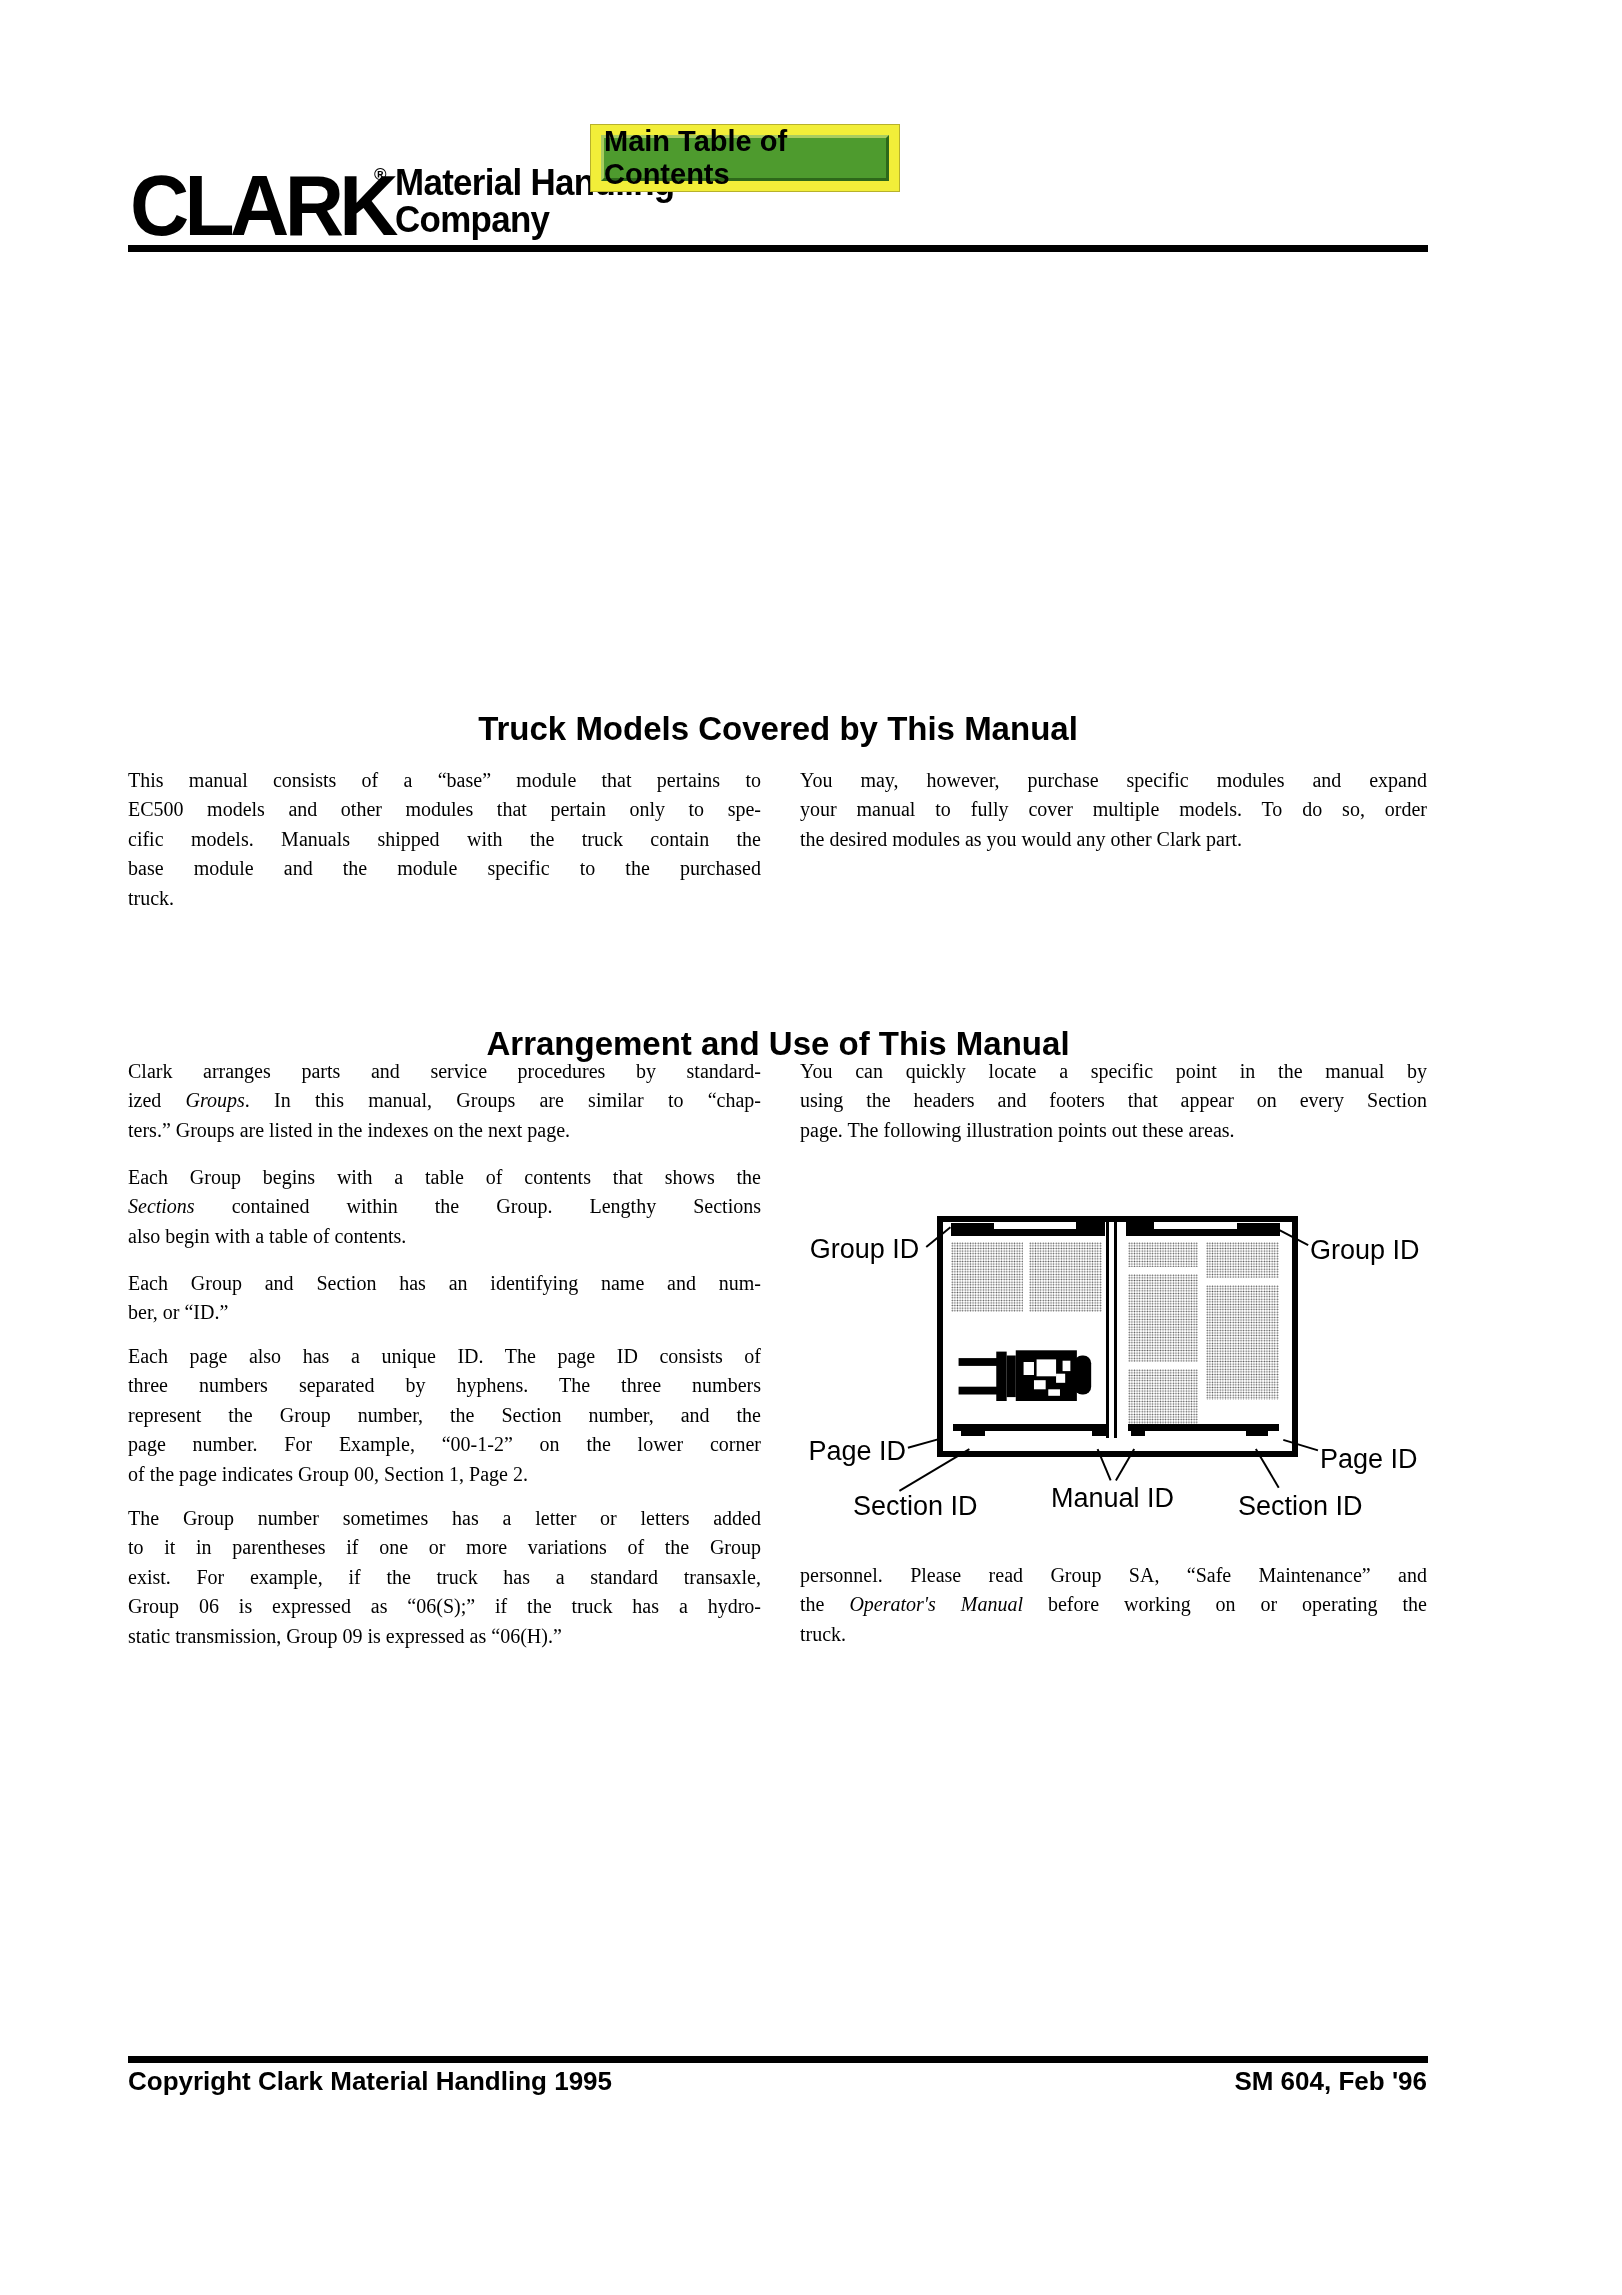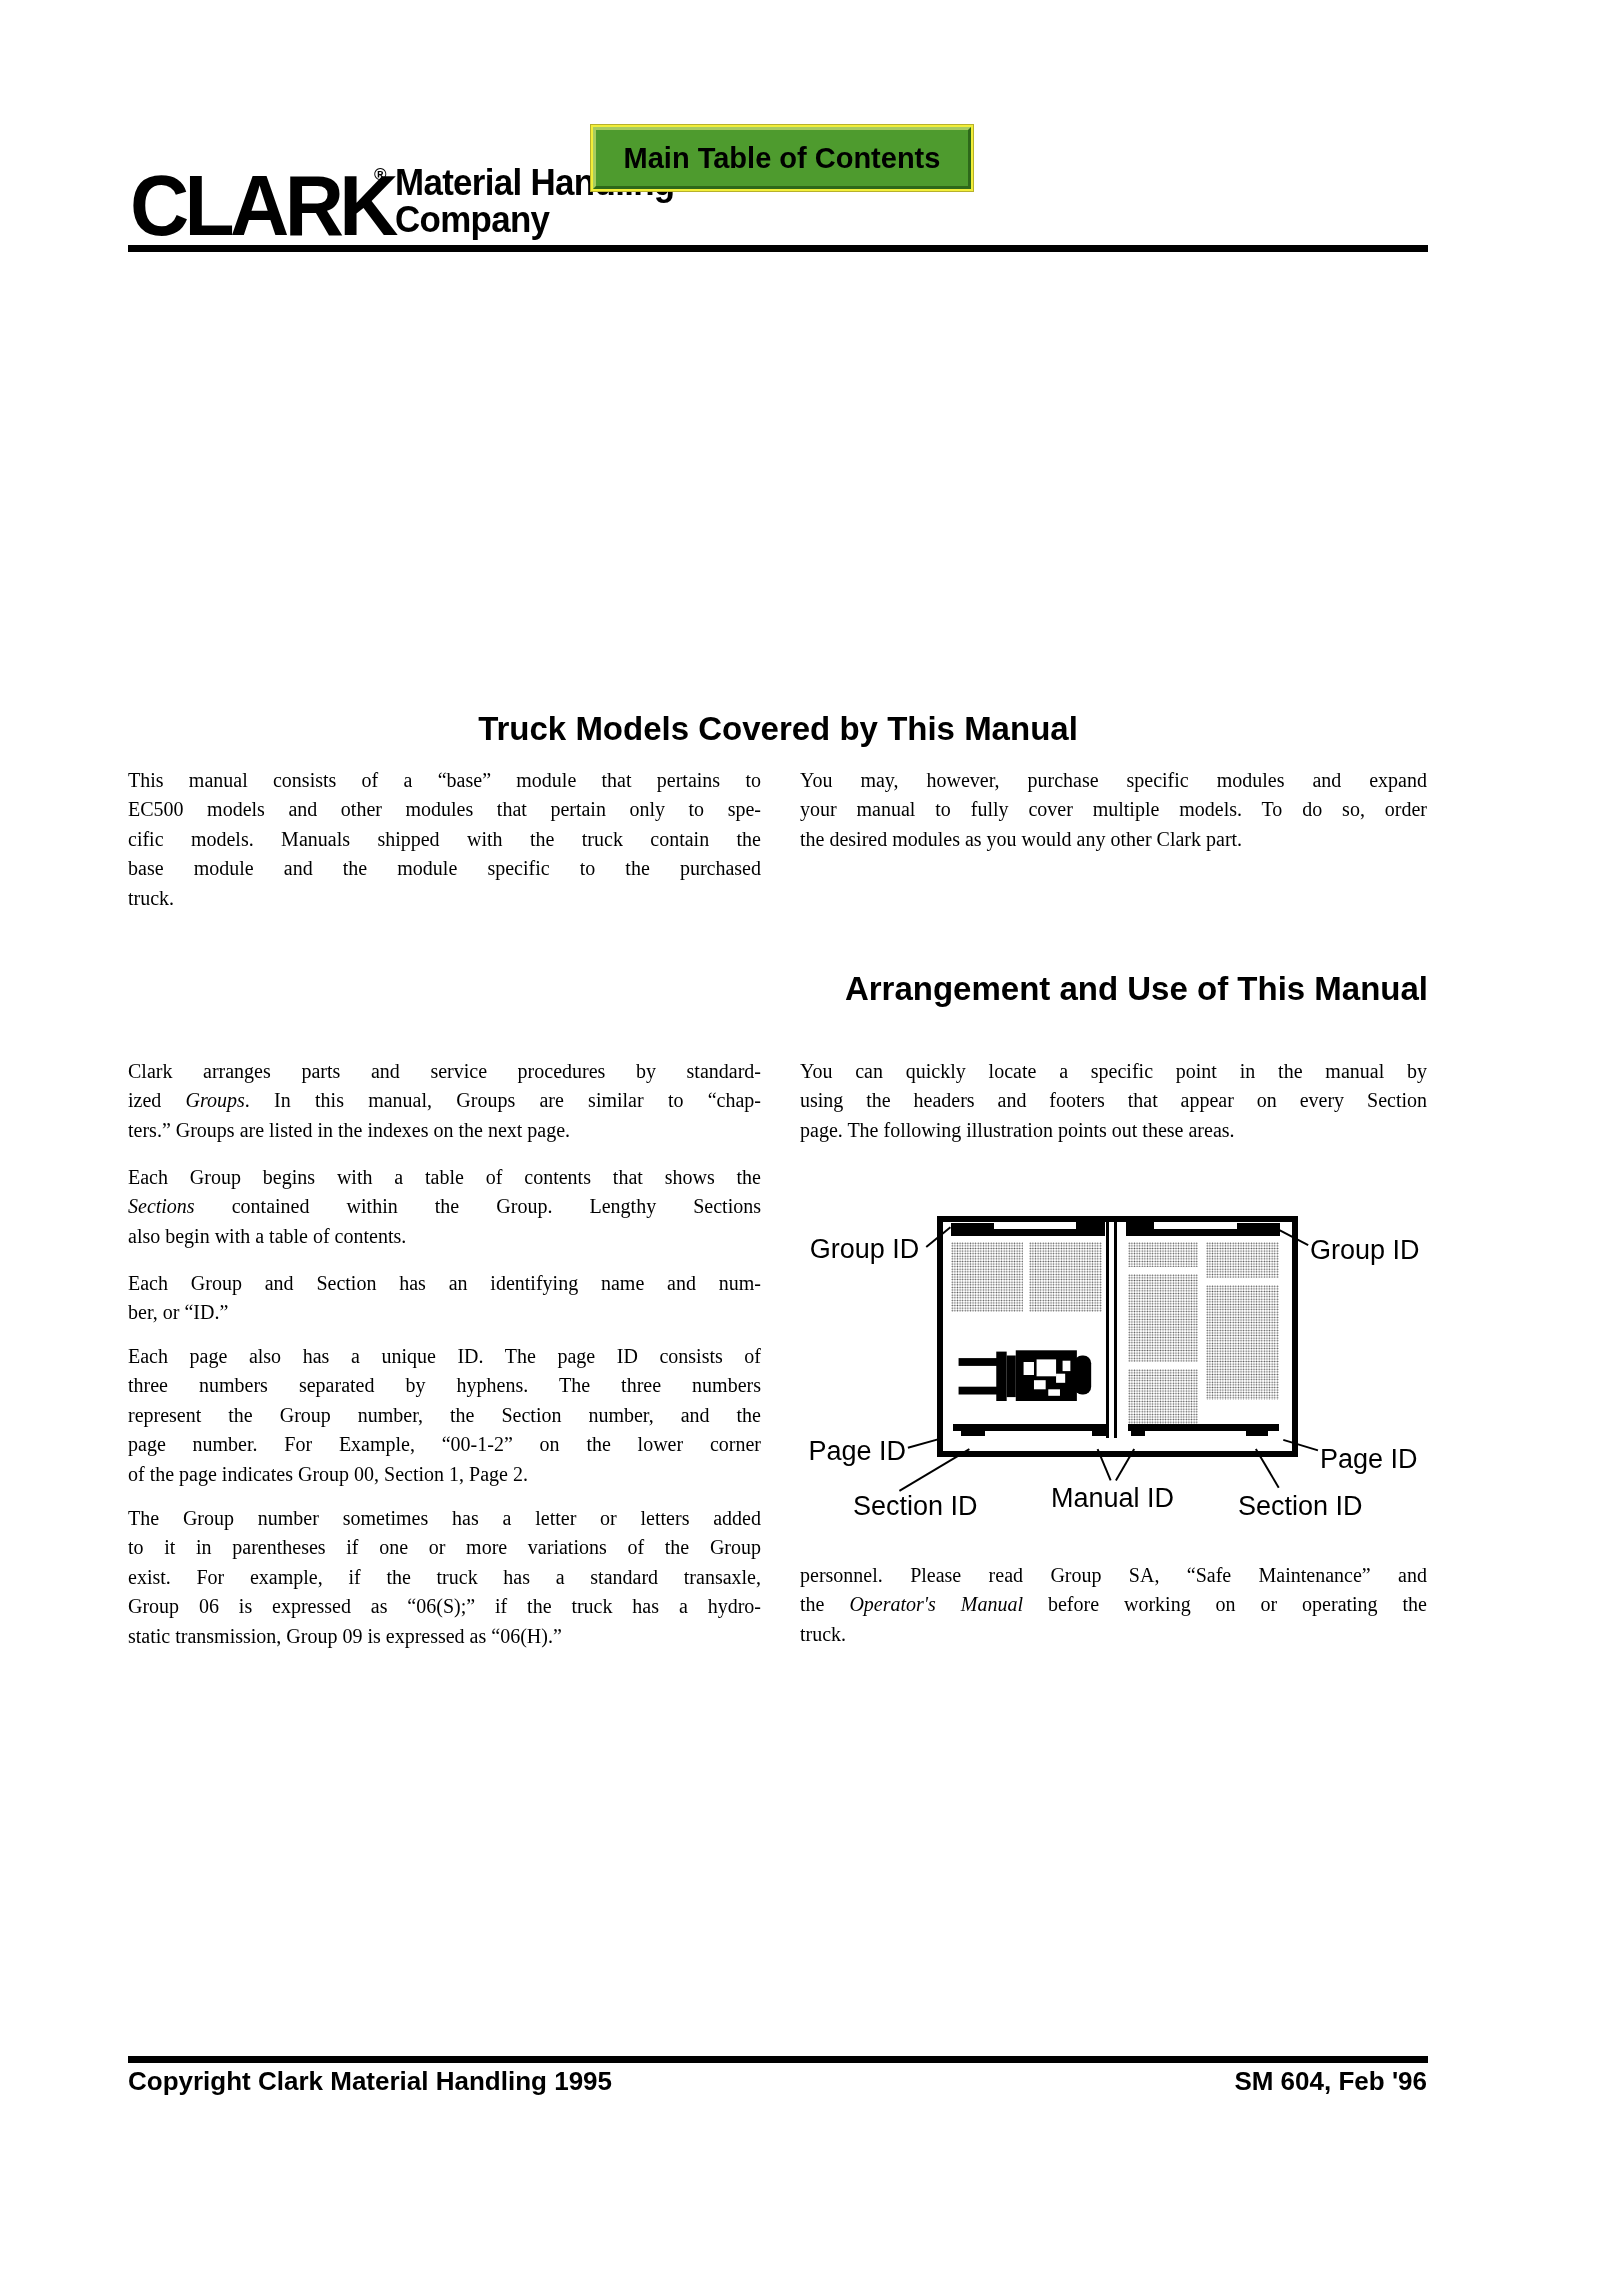--- a/index.html
+++ b/index.html
@@ -11,22 +11,22 @@
   .clark-logo{left:130px;top:169px;font-family:"Liberation Sans",sans-serif;font-weight:bold;
       font-size:82px;letter-spacing:-4.6px;line-height:69px;transform:scaleY(1.04);transform-origin:top left;}
   .reg{left:374px;top:165px;font-family:"Liberation Sans",sans-serif;font-size:17px;font-weight:bold;}
   .company{left:395px;top:164px;font-family:"Liberation Sans",sans-serif;font-weight:bold;
       font-size:36px;line-height:37px;letter-spacing:-0.7px;transform:scaleX(.97);transform-origin:top left;white-space:pre-line;}
   .rule{left:128px;width:1300px;height:6.5px;background:#000;}
   .toprule{top:245px;}
   .botrule{top:2056px;}
 
   
-  .toc-btn{left:590px;top:124px;width:384px;height:68px;background:var(--button_yellow);
-      border:1.3px solid #b7b12c;box-sizing:border-box;padding:2px;cursor:pointer;}
+  .toc-btn{left:590px;top:124px;width:310px;height:68px;background:var(--button_yellow);
+      border:1.3px solid #b7b12c;box-sizing:border-box;padding:10px;cursor:pointer;}
   .toc-btn-face{width:100%;height:100%;box-sizing:border-box;background:var(--button_green);
       border-top:3.9px solid var(--button_light);border-left:3.9px solid var(--button_light);
       border-bottom:3.9px solid var(--button_dark);border-right:3.9px solid var(--button_dark);
       display:flex;align-items:center;justify-content:center;
       font-family:"Liberation Sans",sans-serif;font-weight:bold;font-size:29px;color:#000;}
 
   
   .h{left:128px;width:1300px;text-align:center;font-family:"Liberation Sans",sans-serif;
      font-weight:bold;font-size:33px;line-height:39px;}
   .col{font-size:20px;line-height:29.4px;}
@@ -73,21 +73,21 @@
       <div class="tl jl">cific models. Manuals shipped with the truck contain the</div>
       <div class="tl jl">base module and the module specific to the purchased</div>
       <div class="tl">truck.</div>
     </div>
   <div class="abs col rcol" style="top:766px;">
       <div class="tl jl">You may, however, purchase specific modules and expand</div>
       <div class="tl jl">your manual to fully cover multiple models. To do so, order</div>
       <div class="tl">the desired modules as you would any other Clark part.</div>
     </div>
 
-  <div class="abs h" style="top:969px;text-align:right;">Arrangement and Use of This Manual</div>
+  <div class="abs h" style="top:1024px;">Arrangement and Use of This Manual</div>
   <div class="abs col lcol" style="top:1057px;">
       <div class="tl jl">Clark arranges parts and service procedures by standard-</div>
       <div class="tl jl">ized <i>Groups</i>. In this manual, Groups are similar to “chap-</div>
       <div class="tl">ters.” Groups are listed in the indexes on the next page.</div>
     </div>
   <div class="abs col lcol" style="top:1269px;">
       <div class="tl jl">Each Group and Section has an identifying name and num-</div>
       <div class="tl">ber, or “ID.”</div>
     </div>
   <div class="abs col lcol" style="top:1163px;">

